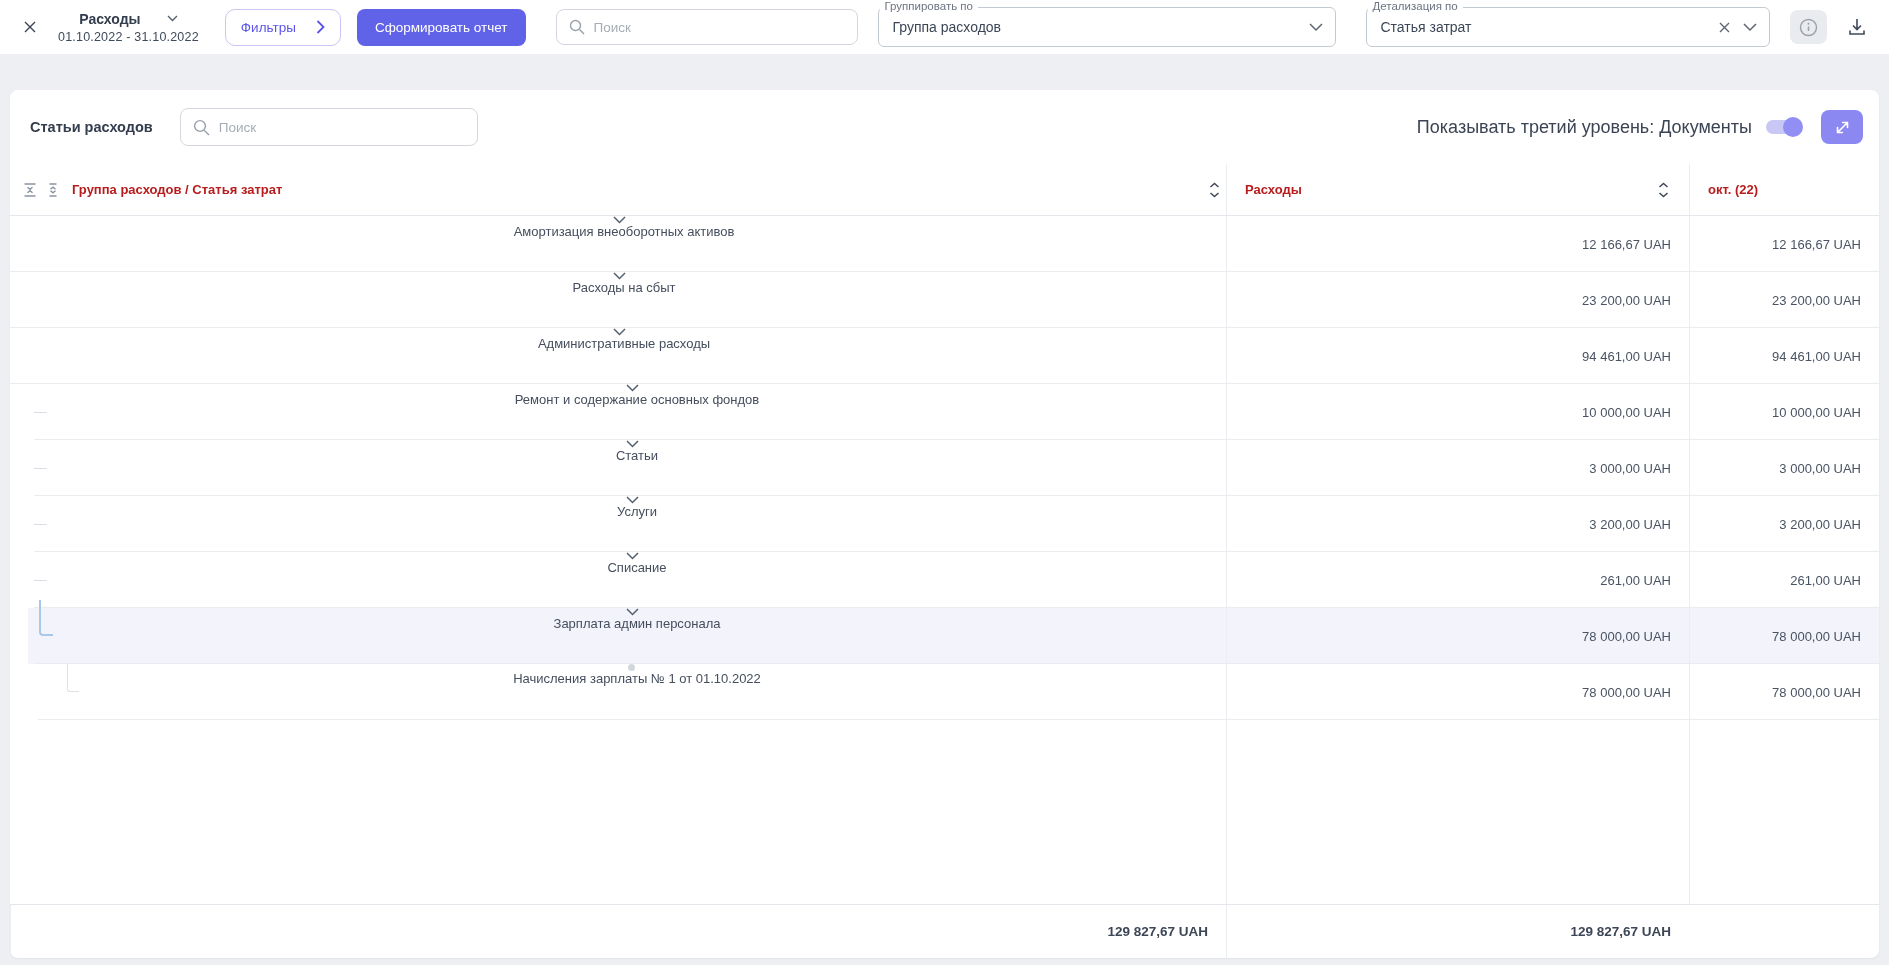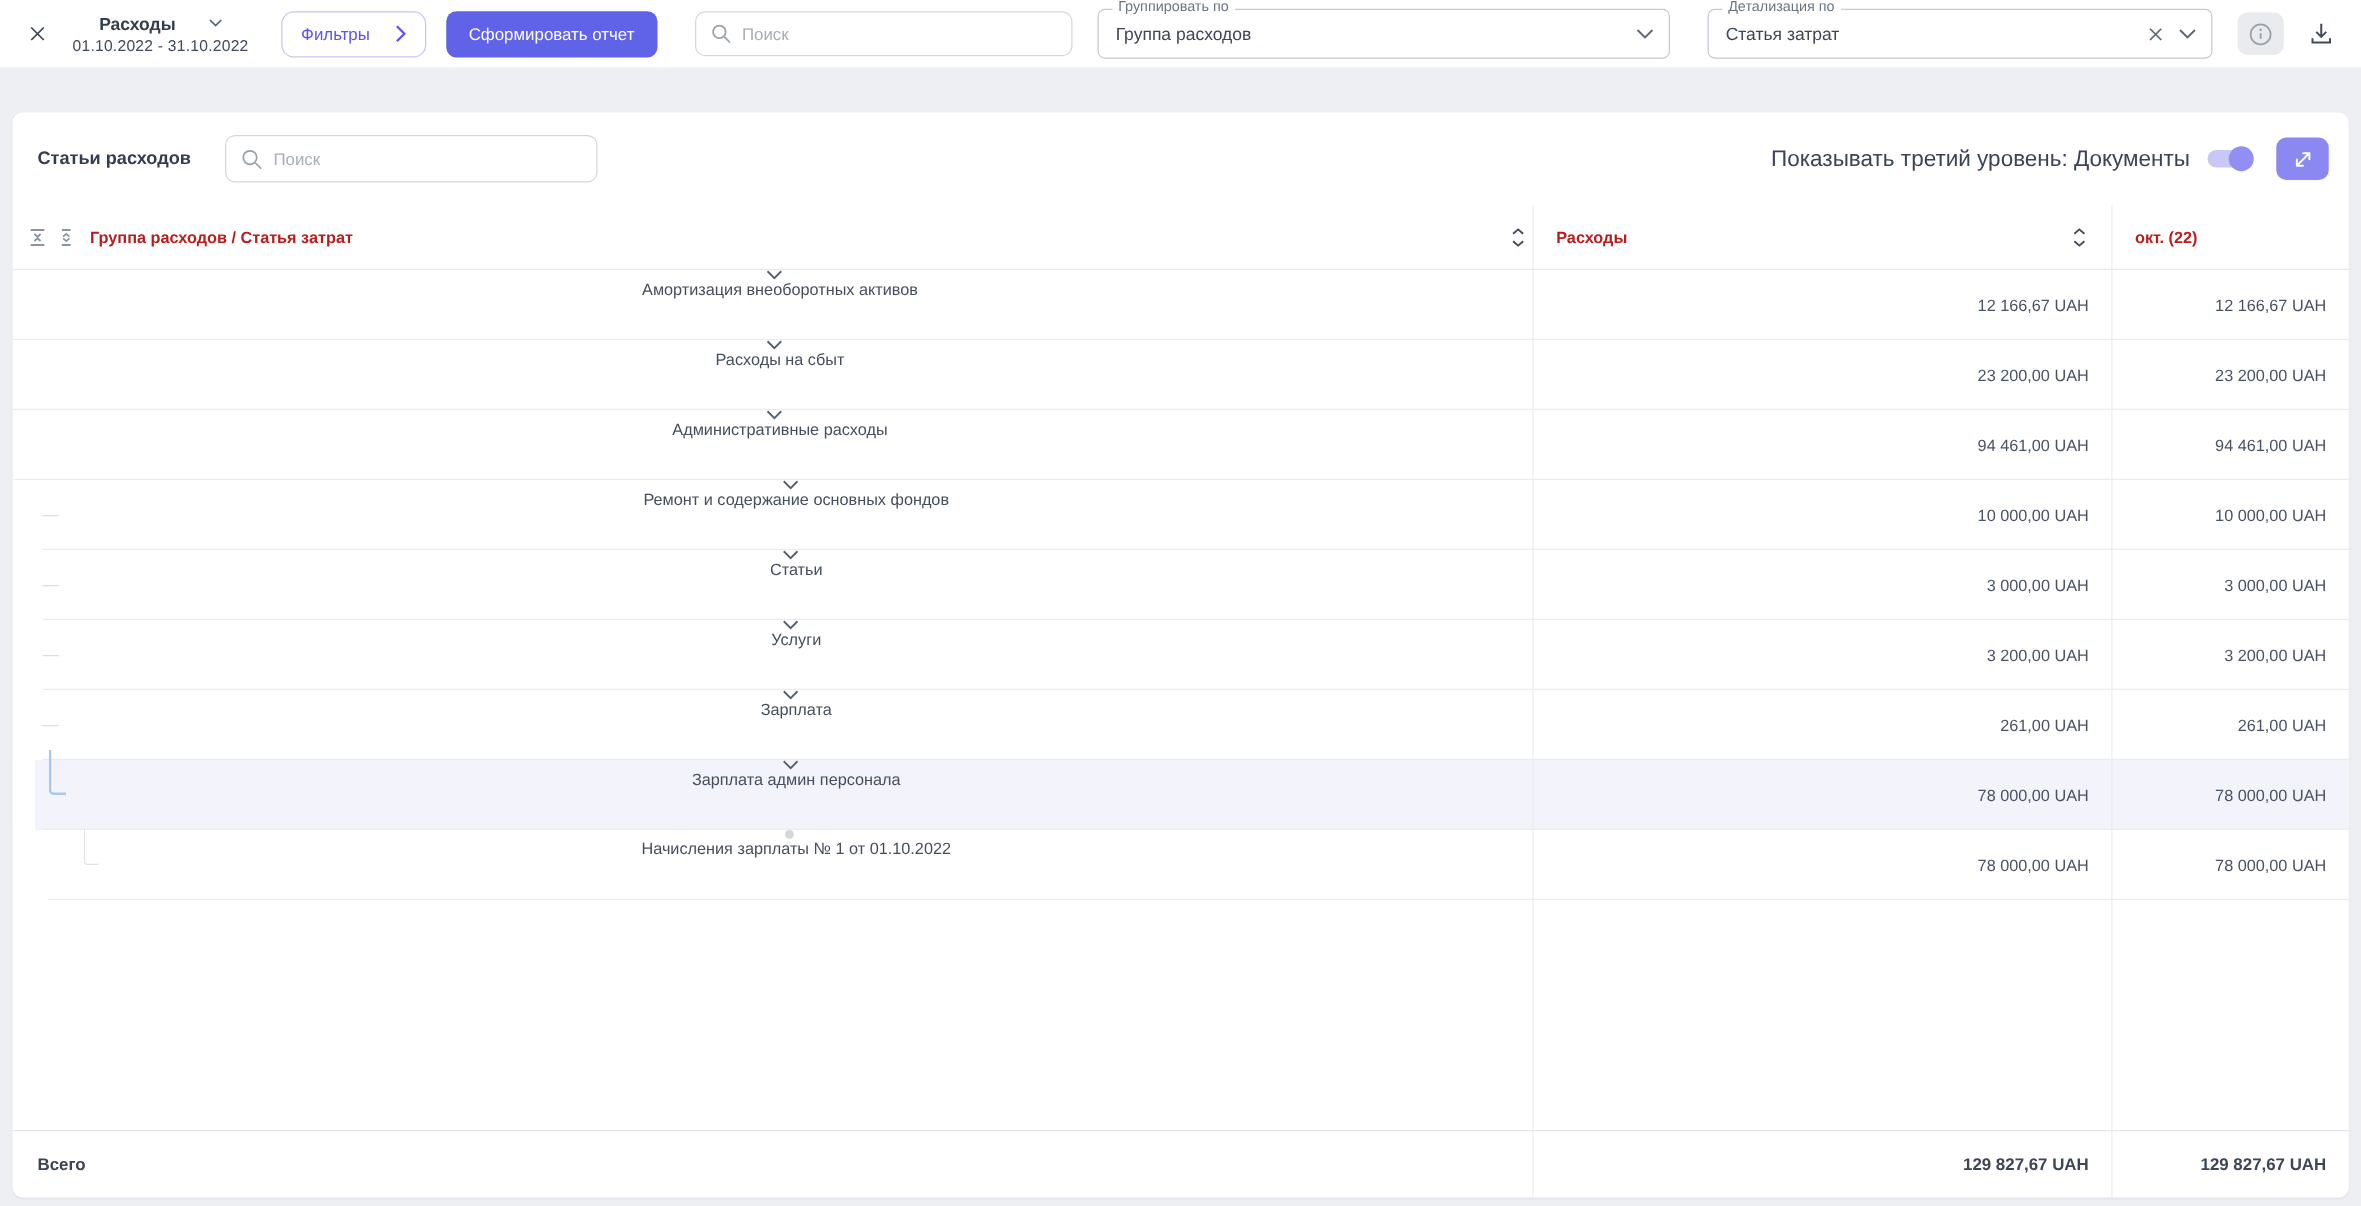--- a/index.html
+++ b/index.html
@@ -41,21 +41,21 @@
     border:none; outline:none; font-size:13.5px; font-family:inherit;
     color:#3b4454; width:100%; background:transparent;
   }
   .search-box input::placeholder { color:#a6adb6; }
   .topbar-search { margin-left:30px; width:302px; }
   .outlined-select {
     position:relative; height:40px; border:1px solid #c4cad2; border-radius:6px;
     display:flex; align-items:center; padding:0 12px 0 14px; cursor:pointer; background:#fff;
   }
   .outlined-select .float-label {
-    position:absolute; top:-8px; left:11px; background:#fff; padding:0 5px;
+    position:absolute; top:-8px; left:1px; background:#fff; padding:0 5px;
     font-size:11.5px; color:#6b7482; white-space:nowrap;
   }
   .outlined-select .select-value { font-size:14px; color:#3c4656; flex:1; }
   .group-by { margin-left:20px; width:458px; }
   .detail-by { margin-left:30px; flex:1; }
   .select-icons { display:flex; align-items:center; gap:12px; }
   .info-btn { margin-left:20px; width:37px; height:34px; background:#e9ebee; border-radius:8px; }
   .download-btn { margin-left:14px; width:32px; height:32px; }
 
   
@@ -421,21 +421,21 @@
       <div class="name-cell">
         <span class="connector"></span>
         <button class="row-chevron icon-btn">
           <span>
             <svg width="13" height="8" viewBox="0 0 13 8">
                 <path d="M1 1l5.5 5.5L12 1" stroke="#55606e" stroke-width="1.5" fill="none"></path>
               </svg>
           </span>
         </button>
 
-        <span class="row-label">Зарплата</span>
+        <span class="row-label">Списание</span>
       </div>
       <div class="num-cell">
         <span>261,00 UAH</span>
       </div>
       <div class="num-cell">
         <span>261,00 UAH</span>
       </div>
     </div>
 
     <div class="grid-row row level-2 highlighted conn-elbow-blue">
@@ -475,21 +475,20 @@
     </div>
   </div>
 
   <div class="grid-row table-spacer">
     <div></div>
     <div class="spacer-cell"></div>
     <div class="spacer-cell"></div>
   </div>
 
   <div class="grid-row table-footer">
-    <div class="footer-label-cell">Всего</div>
     <div class="num-cell footer-num">
       <span>129 827,67 UAH</span>
     </div>
     <div class="num-cell footer-num">
       <span>129 827,67 UAH</span>
     </div>
   </div>
 
 </div>
 

